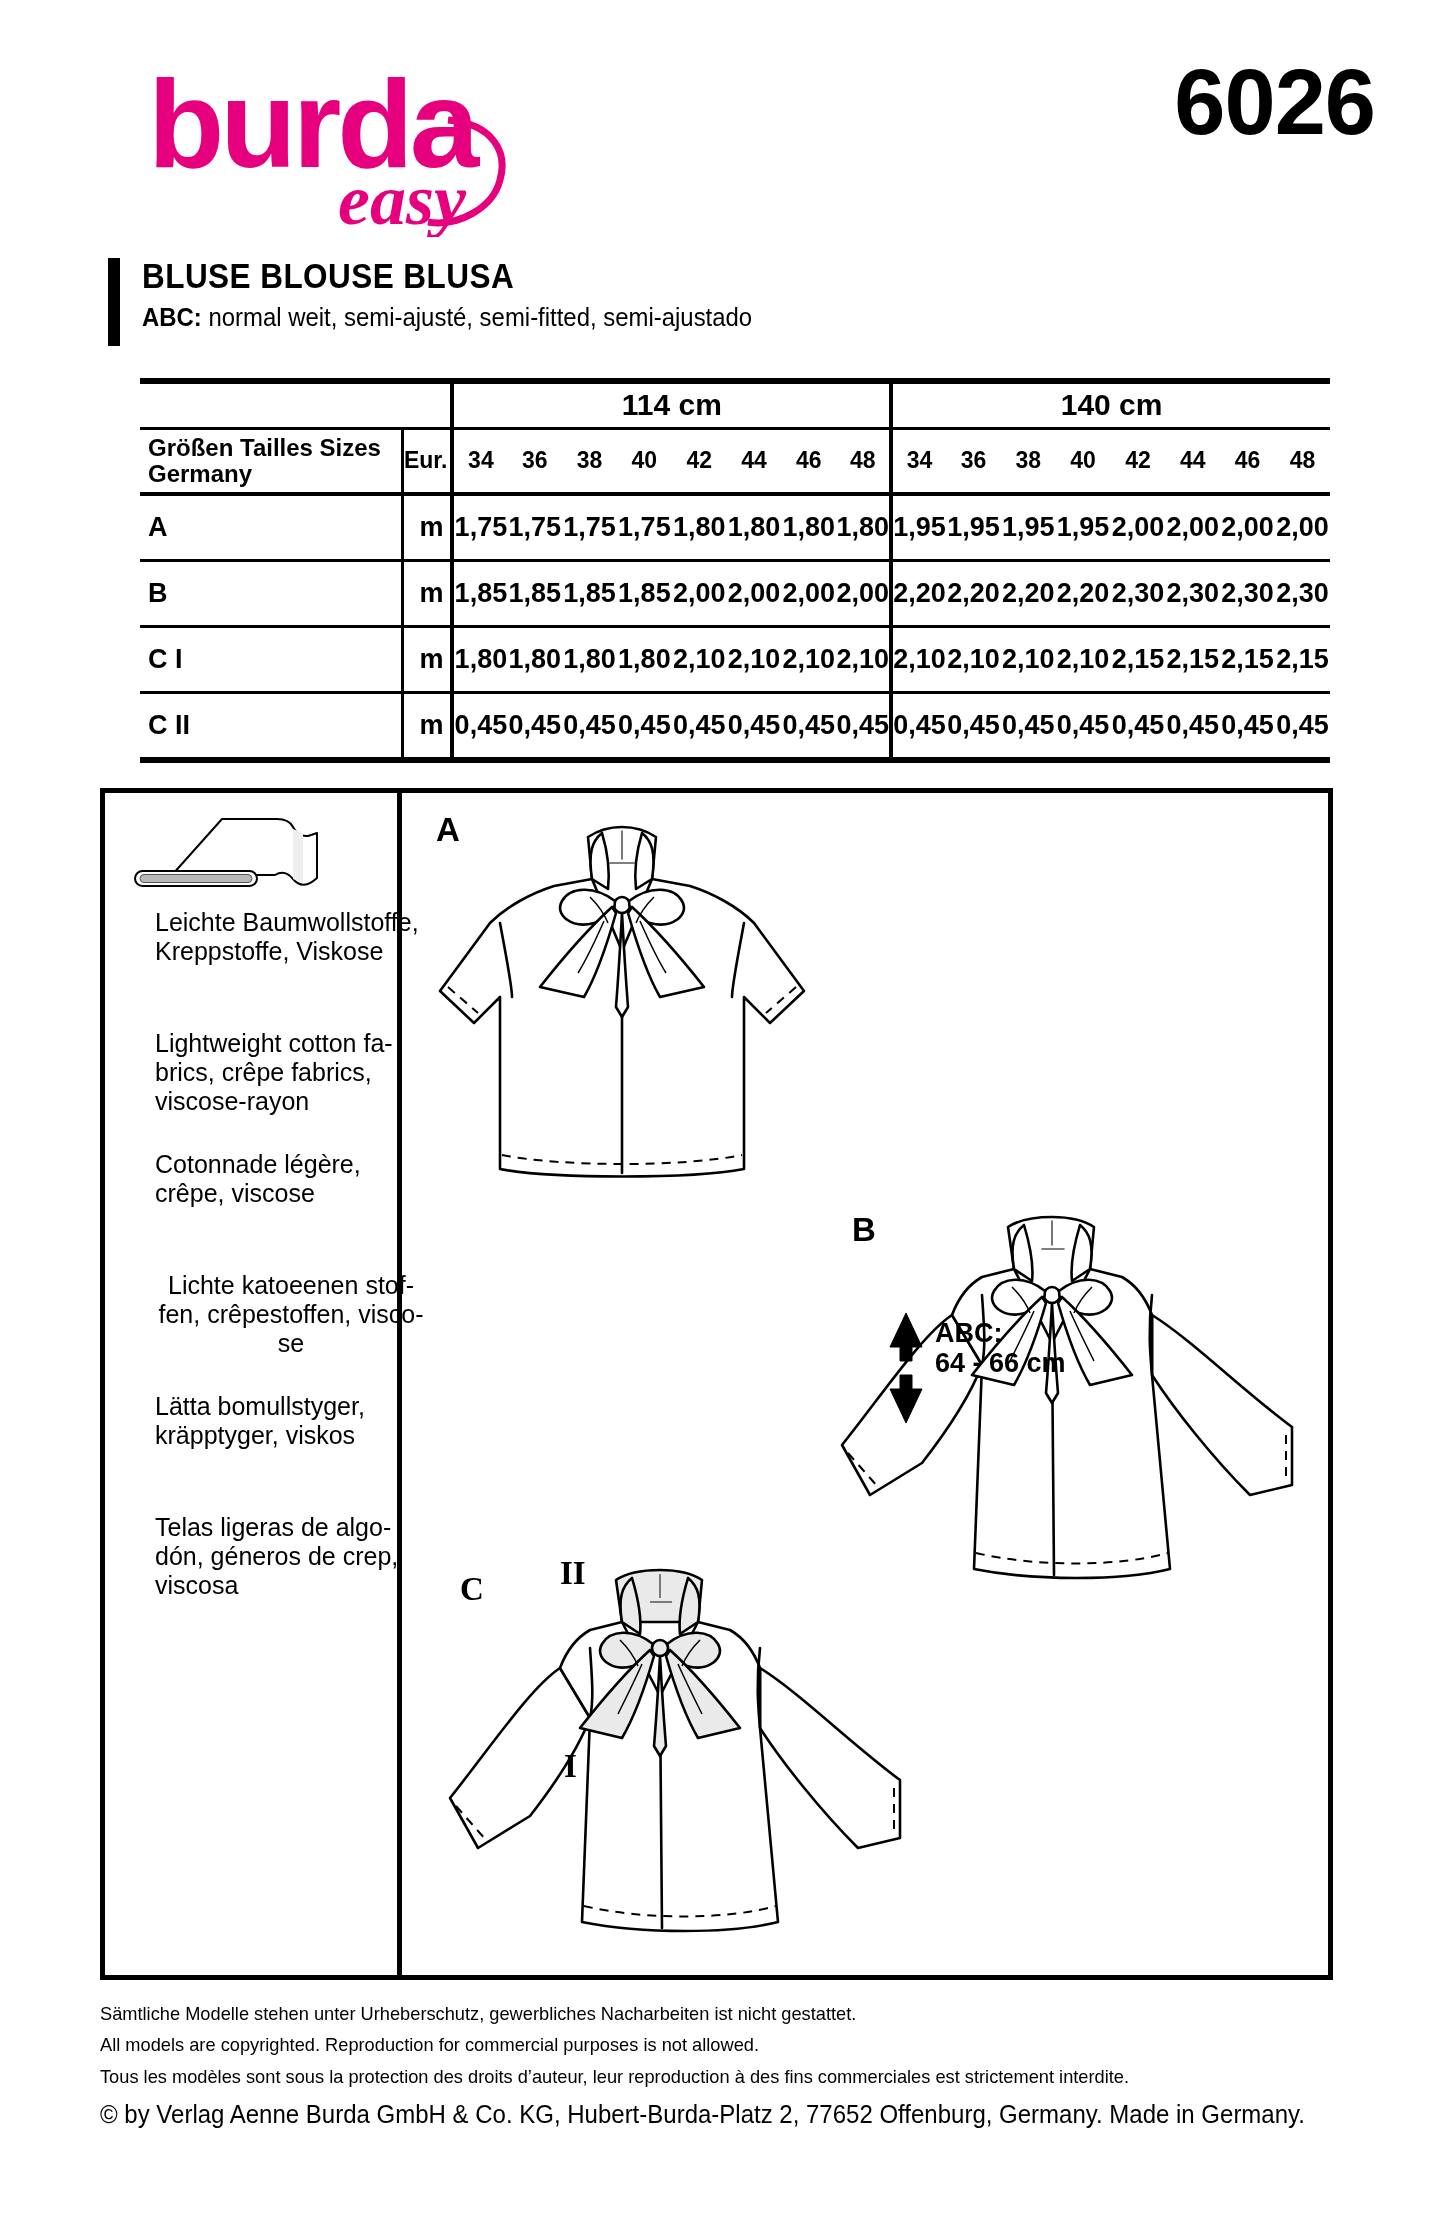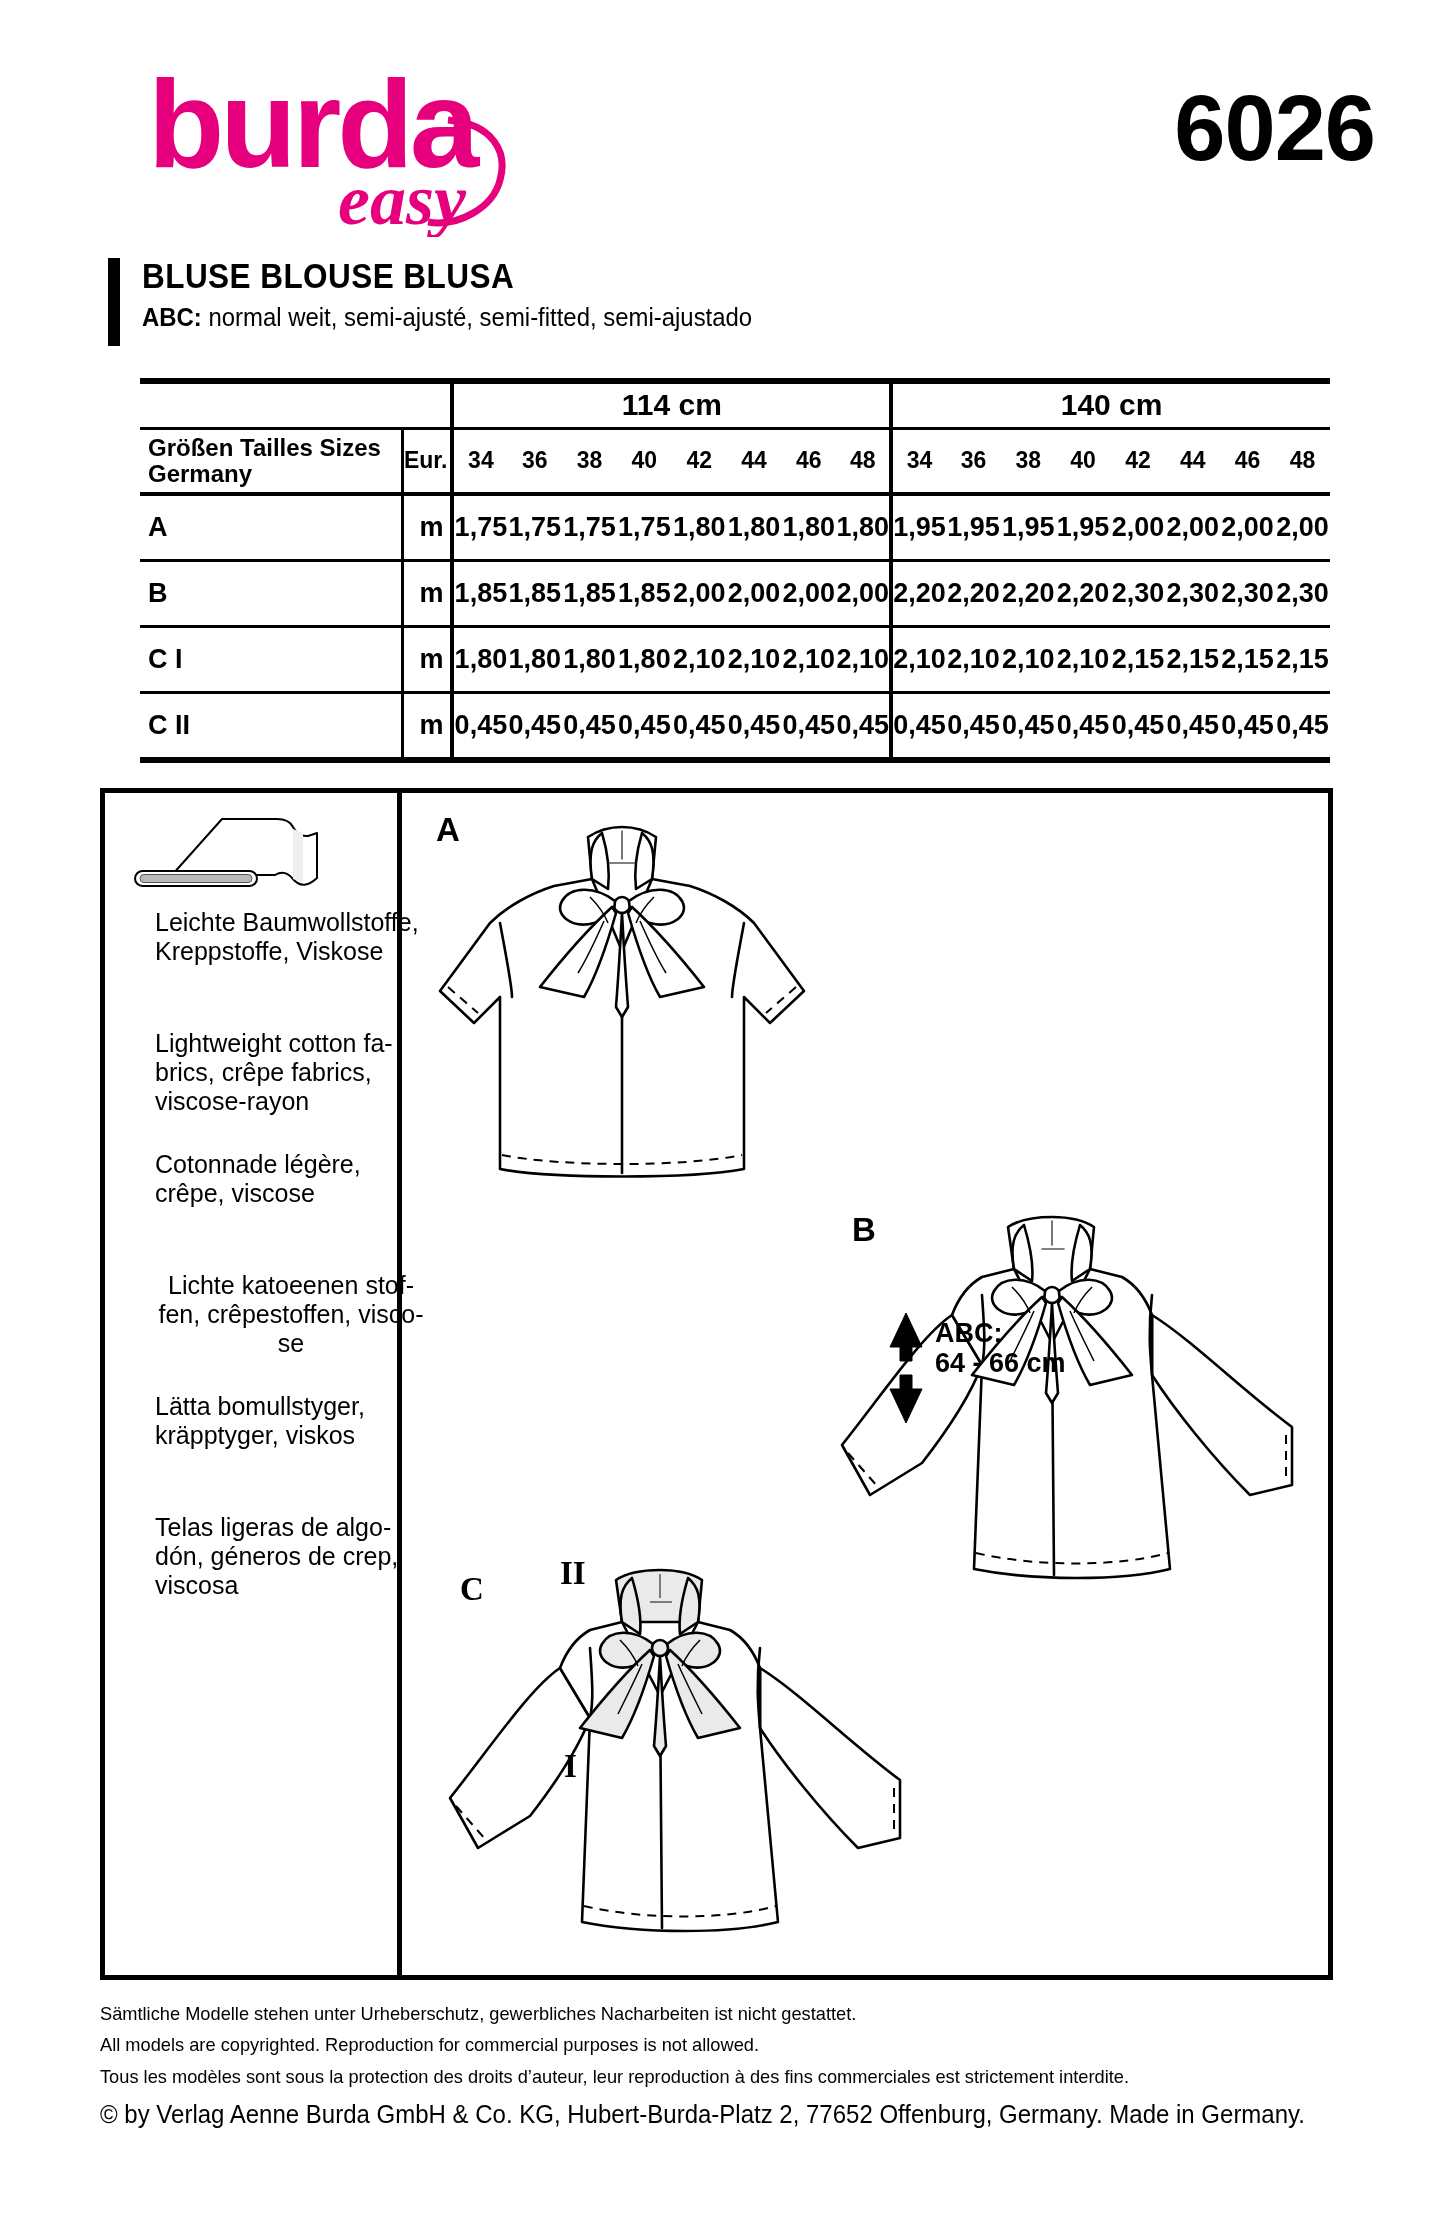--- a/index.html
+++ b/index.html
@@ -33,21 +33,21 @@
     position: absolute;
     left: 108px;
     top: 62px;
     width: 430px;
     height: 175px;
     margin-left: 40px;
   }
   .pattern-number {
     position: absolute;
     right: 70px;
-    top: 82px;
+    top: 56px;
     font-size: 92px;
     font-weight: bold;
     letter-spacing: -1px;
     line-height: 1;
     font-family: "Liberation Sans", sans-serif;
     margin-left: 14px;
   }
 
   
   .title-block {

